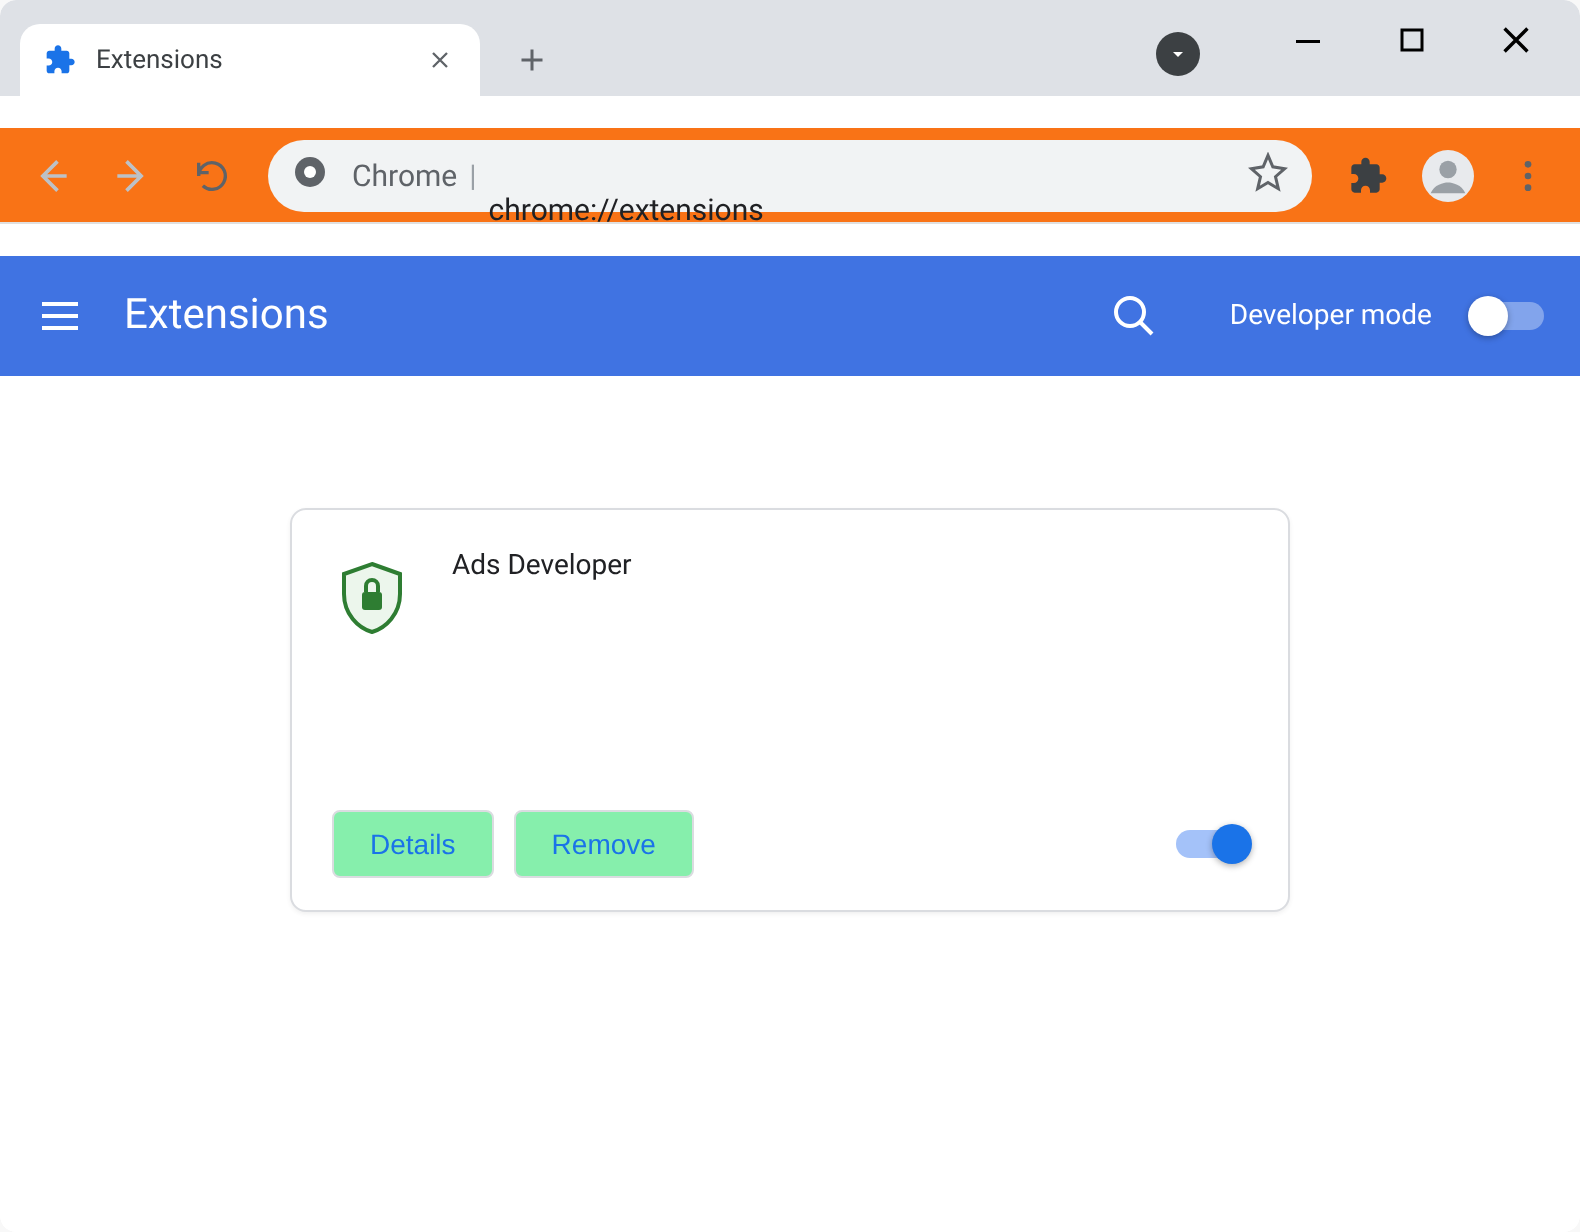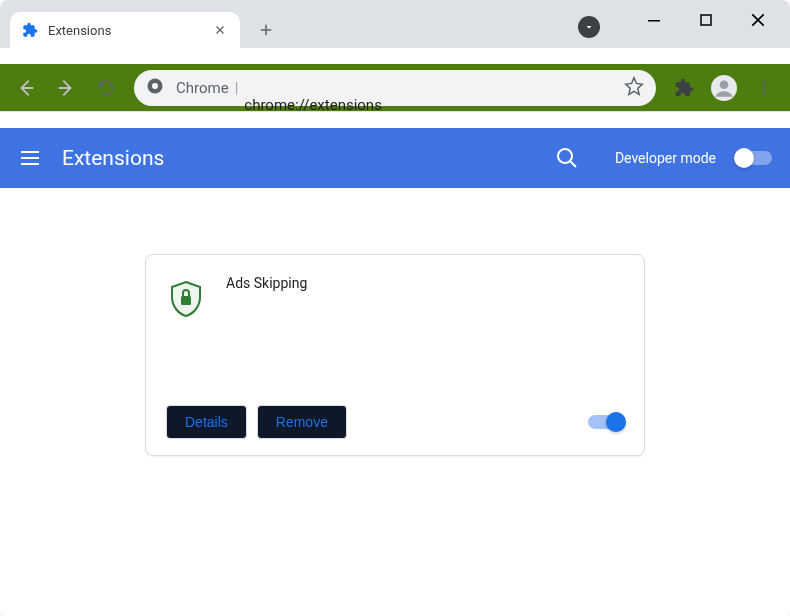--- a/index.html
+++ b/index.html
@@ -100,21 +100,21 @@
       width: 20px;
       height: 20px;
       display: flex;
       align-items: center;
       justify-content: center;
       color: #000;
       cursor: pointer;
     }
     .toolbar {
       height: 48px;
-      background: #4d7c0f;
+      background: #f97316;
       display: flex;
       align-items: center;
       padding: 0 8px;
       gap: 4px;
       border-bottom: 1px solid #e0e0e0;
     }
     .nav-btn {
       width: 36px;
       height: 36px;
       display: flex;
@@ -232,21 +232,21 @@
       align-items: center;
       gap: 10px;
       margin-top: 10px;
     }
     .ext-btn {
       border: 1px solid #dadce0;
       border-radius: 4px;
       padding: 8px 18px;
       font-size: 14px;
       color: #1a73e8;
-      background: #0f172a;
+      background: #86efac;
       cursor: pointer;
       font-weight: 500;
     }
     .ext-toggle {
       margin-left: auto;
       width: 36px;
       height: 14px;
       background: #a4c2f9;
       border-radius: 7px;
       position: relative;
@@ -409,21 +409,21 @@
 
     <div class="ext-card">
       <div class="ext-top">
         <span class="ext-icon">
           <svg viewBox="0 0 40 40" width="40" height="40">
             <path d="M20 3 L34 8 L34 18 C34 28 27 35 20 37 C13 35 6 28 6 18 L6 8 Z" fill="#ecf6ec" stroke="#2e7d32" stroke-width="2"></path>
             <rect x="15" y="17" width="10" height="9" rx="1.5" fill="#2e7d32"></rect>
             <path d="M17 17 v-3 a3 3 0 0 1 6 0 v3" fill="none" stroke="#2e7d32" stroke-width="2"></path>
           </svg>
         </span>
-        <span class="ext-name">Ads Skipping</span>
+        <span class="ext-name">Ads Developer</span>
       </div>
       <div class="ext-bottom">
         <button class="ext-btn">Details</button>
         <button class="ext-btn">Remove</button>
         <div class="ext-toggle">
           <div class="thumb"></div>
         </div>
       </div>
     </div>
   </div>

